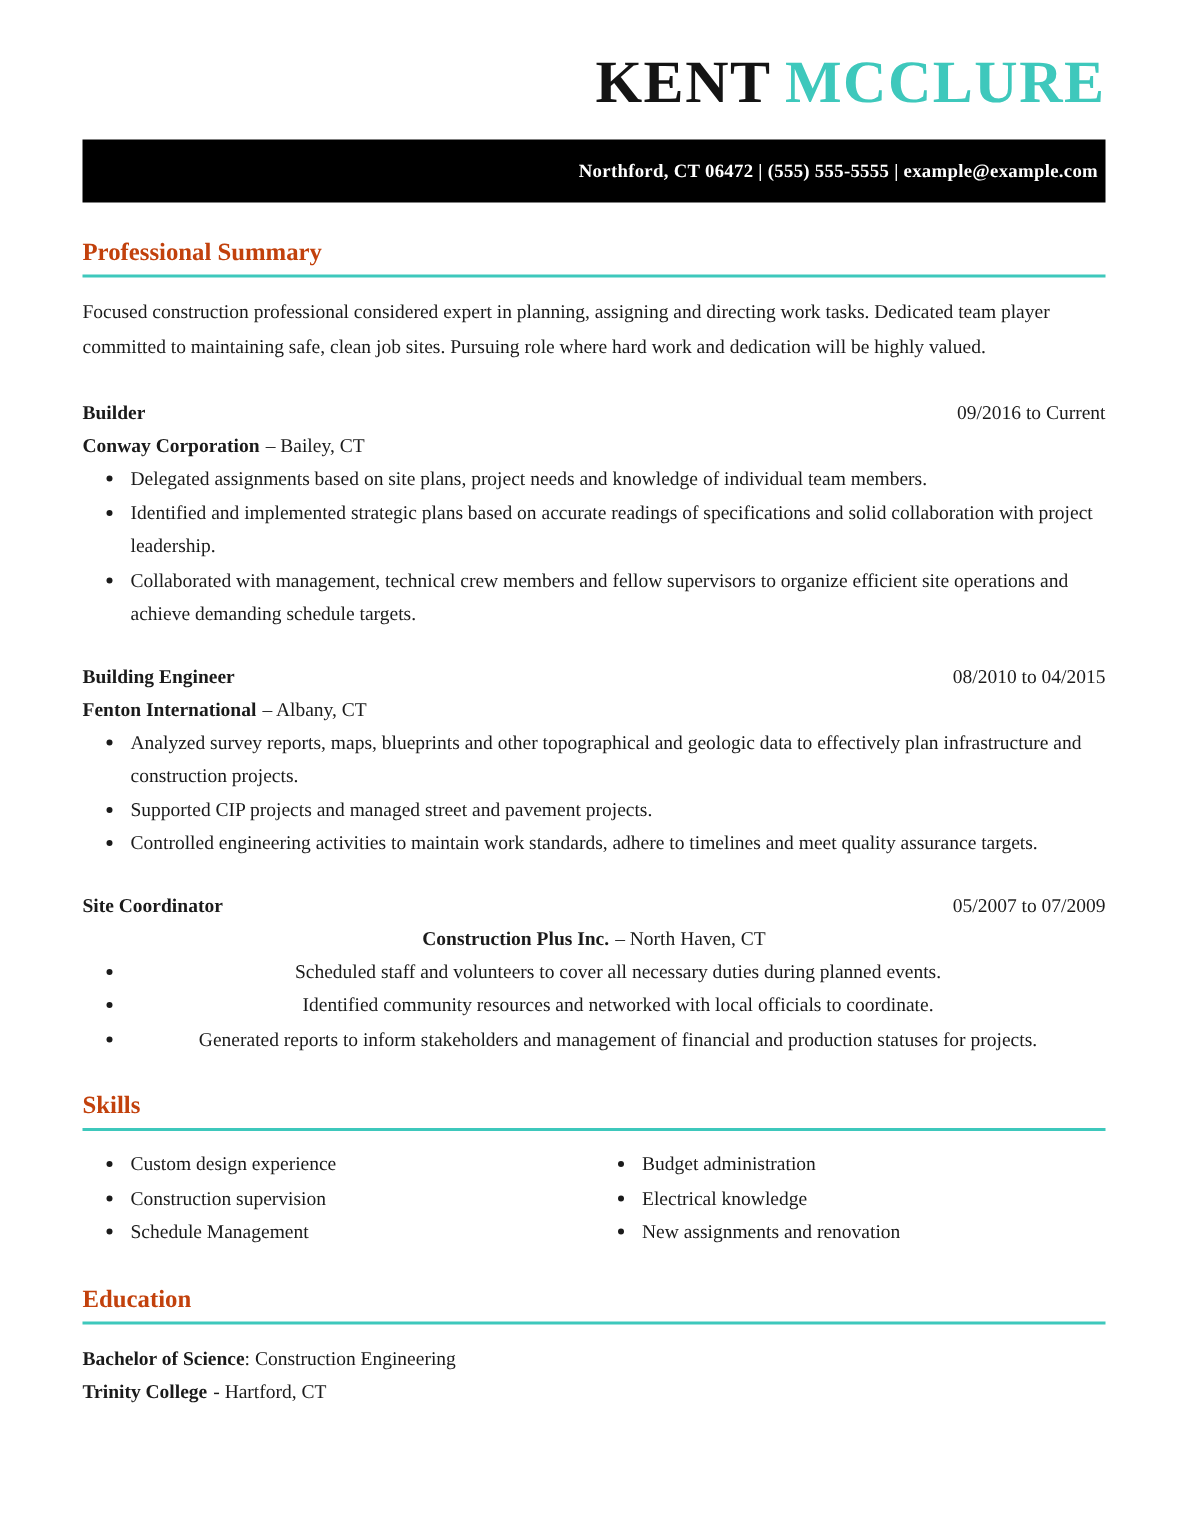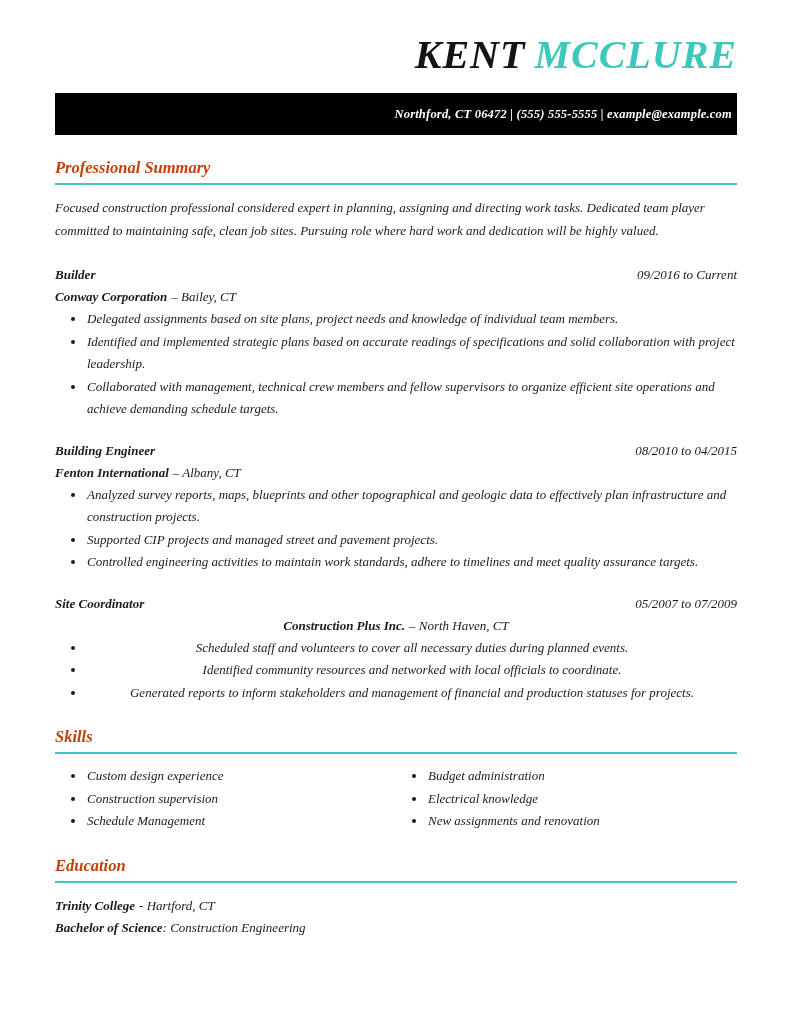--- a/index.html
+++ b/index.html
@@ -8,21 +8,21 @@
     --bar-text:#ffffff;
     --ink:#1b1b1b;
   }
   *{box-sizing:border-box;}
   html,body{margin:0;padding:0;}
   body{
     width:791px;height:1024px;overflow:hidden;background:#ffffff;
     font-family:"Liberation Serif","DejaVu Serif",serif;
     color:var(--ink);
   }
-  .page{width:791px;height:742px;padding:0 54px 0 55px;font-style:italic;}
+  .page{width:791px;height:742px;padding:0 54px 0 55px;}
   
   .name{
     margin:0;padding-top:32px;
     text-align:right;
     font-size:40px;line-height:46px;font-weight:bold;
     letter-spacing:1px;color:#141414;
     white-space:nowrap;
   }
   .name .last{color:var(--accent);margin-left:9px;}
   .contact-bar{
@@ -147,17 +147,17 @@
       <ul class="bullets skills-col" id="skills-right">
           <li>Budget administration</li>
           <li>Electrical knowledge</li>
           <li>New assignments and renovation</li>
         </ul>
     </div>
   </section>
 
   <section class="sec">
     <h2>Education</h2>
+    <p class="edu-line"><span class="b">Bachelor of Science</span><span>: Construction Engineering</span></p>
     <p class="edu-line"><span class="b">Trinity College</span><span class="gap">- Hartford, CT</span></p>
-    <p class="edu-line"><span class="b">Bachelor of Science</span><span>: Construction Engineering</span></p>
   </section>
 
 </div>
 
 </body></html>

